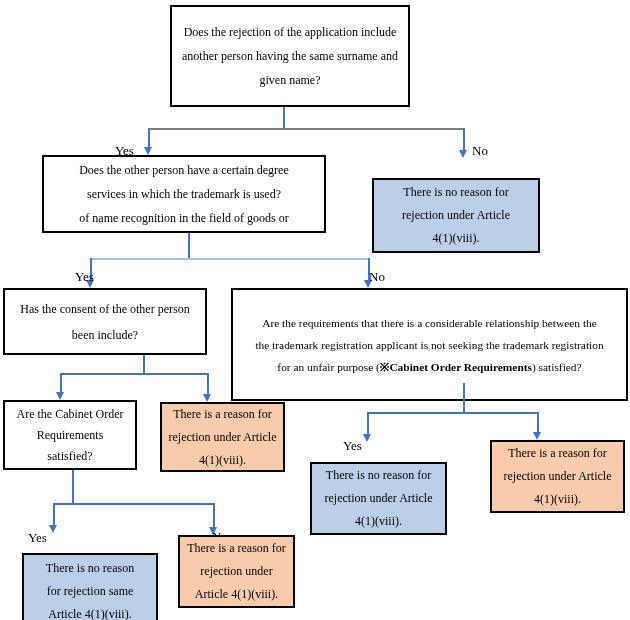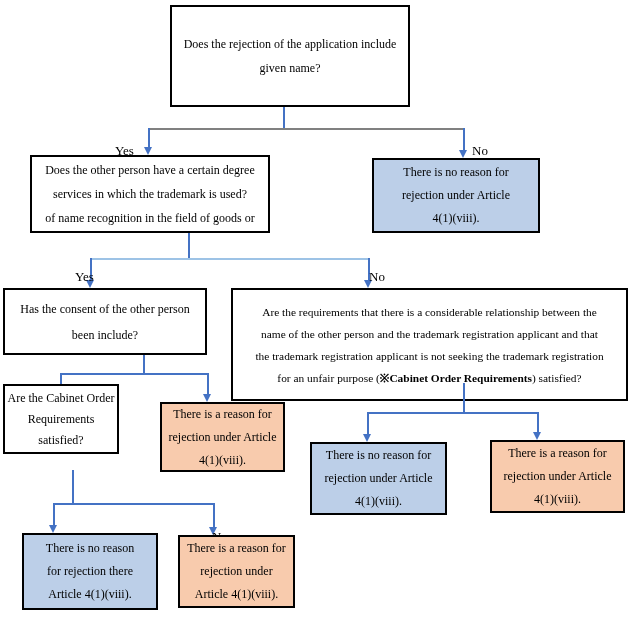--- a/index.html
+++ b/index.html
@@ -12,21 +12,21 @@
     font-family:"Liberation Serif","DejaVu Serif",serif;color:#000;overflow:hidden;
   }
   .node{
     position:absolute;box-sizing:border-box;border:2.5px solid var(--border);
     display:flex;flex-direction:column;justify-content:center;align-items:center;
     text-align:center;background:#fff;
   }
   .node .ln{white-space:nowrap;line-height:24px;font-size:12px;}
   .result{border-width:2px;}
   .result .ln{line-height:23px;}
-  .blue{background:var(--no-fill);}
+  .blue{background:var(--no-fill);margin-top:20px;}
   .orange{background:var(--reason-fill);}
   .big .ln{line-height:22px;font-size:11.4px;}
   .cab .ln{line-height:21px;}
   .tall .ln{line-height:26px;}
   .lbl{position:absolute;font-size:13px;line-height:14px;margin-top:36px;}
   .vline{position:absolute;width:1.5px;background:var(--arrow);}
   .hline{position:absolute;height:1.5px;background:var(--arrow);}
   .hline.gray{background:var(--gray);}
   .hline.light{background:var(--light);}
   .arr{
@@ -36,33 +36,34 @@
   }
   b{font-weight:bold;}
 </style>
 </head>
 <body>
 
 <div class="canvas">
 
   <div class="node q" style="left:170px;top:5px;width:240px;height:102px">
     <div class="ln">Does the rejection of the application include</div>
+    <div class="ln">another person having the same surname and</div>
     <div class="ln">given name?</div>
   </div>
 
   <div class="vline" style="left:283px;top:107px;height:21px"></div>
   <div class="hline gray" style="left:148px;top:128px;width:316px"></div>
   <div class="vline" style="left:148px;top:128px;height:19px"></div>
   <div class="arr" style="left:144px;top:147px"></div>
   <div class="vline" style="left:463px;top:128px;height:22px"></div>
   <div class="arr" style="left:459px;top:150px"></div>
   <span class="lbl" style="left:115px;top:108px">Yes</span>
   <span class="lbl" style="left:472px;top:108px">No</span>
 
-  <div class="node q" style="left:30px;top:155px;width:240px;height:78px">
+  <div class="node q" style="left:42px;top:155px;width:284px;height:78px">
     <div class="ln">Does the other person have a certain degree</div>
     <div class="ln">services in which the trademark is used?</div>
     <div class="ln">of name recognition in the field of goods or</div>
   </div>
 
   <div class="node result blue" style="left:372px;top:158px;width:168px;height:75px">
     <div class="ln">There is no reason for</div>
     <div class="ln">rejection under Article</div>
     <div class="ln">4(1)(viii).</div>
   </div>
@@ -76,35 +77,34 @@
   <span class="lbl" style="left:75px;top:234px">Yes</span>
   <span class="lbl" style="left:369px;top:234px">No</span>
 
   <div class="node q tall" style="left:3px;top:288px;width:204px;height:67px">
     <div class="ln">Has the consent of the other person</div>
     <div class="ln">been include?</div>
   </div>
 
   <div class="node q big" style="left:231px;top:288px;width:397px;height:113px">
     <div class="ln">Are the requirements that there is a considerable relationship between the</div>
-    <div class="ln">name of the other person and the trademark registration applicant and that</div>
     <div class="ln">the trademark registration applicant is not seeking the trademark registration</div>
     <div class="ln"><span>for an unfair purpose (</span><b>※Cabinet Order Requirements</b><span>) satisfied?</span></div>
   </div>
 
   <div class="vline" style="left:143px;top:355px;height:18px"></div>
   <div class="hline" style="left:60px;top:373px;width:148px"></div>
   <div class="vline" style="left:60px;top:373px;height:19px"></div>
   <div class="arr" style="left:56px;top:392px"></div>
   <div class="vline" style="left:207px;top:373px;height:21px"></div>
   <div class="arr" style="left:203px;top:394px"></div>
   <span class="lbl" style="left:28px;top:364px">Yes</span>
   <span class="lbl" style="left:211px;top:364px">No</span>
 
-  <div class="node q cab" style="left:3px;top:384px;width:116px;height:70px">
+  <div class="node q cab" style="left:3px;top:400px;width:134px;height:70px">
     <div class="ln">Are the Cabinet Order</div>
     <div class="ln">Requirements</div>
     <div class="ln">satisfied?</div>
   </div>
 
   <div class="node result orange" style="left:160px;top:402px;width:125px;height:70px">
     <div class="ln">There is a reason for</div>
     <div class="ln">rejection under Article</div>
     <div class="ln">4(1)(viii).</div>
   </div>
@@ -134,21 +134,21 @@
   <div class="hline" style="left:53px;top:503px;width:161px"></div>
   <div class="vline" style="left:53px;top:503px;height:22px"></div>
   <div class="arr" style="left:49px;top:525px"></div>
   <div class="vline" style="left:213px;top:503px;height:24px"></div>
   <div class="arr" style="left:209px;top:527px"></div>
   <span class="lbl" style="left:28px;top:495px">Yes</span>
   <span class="lbl" style="left:212px;top:494px">No</span>
 
   <div class="node result blue" style="left:22px;top:533px;width:136px;height:77px">
     <div class="ln">There is no reason</div>
-    <div class="ln">for rejection there</div>
+    <div class="ln">for rejection same</div>
     <div class="ln">Article 4(1)(viii).</div>
   </div>
 
   <div class="node result orange" style="left:178px;top:535px;width:117px;height:73px">
     <div class="ln">There is a reason for</div>
     <div class="ln">rejection under</div>
     <div class="ln">Article 4(1)(viii).</div>
   </div>
 
 </div>

